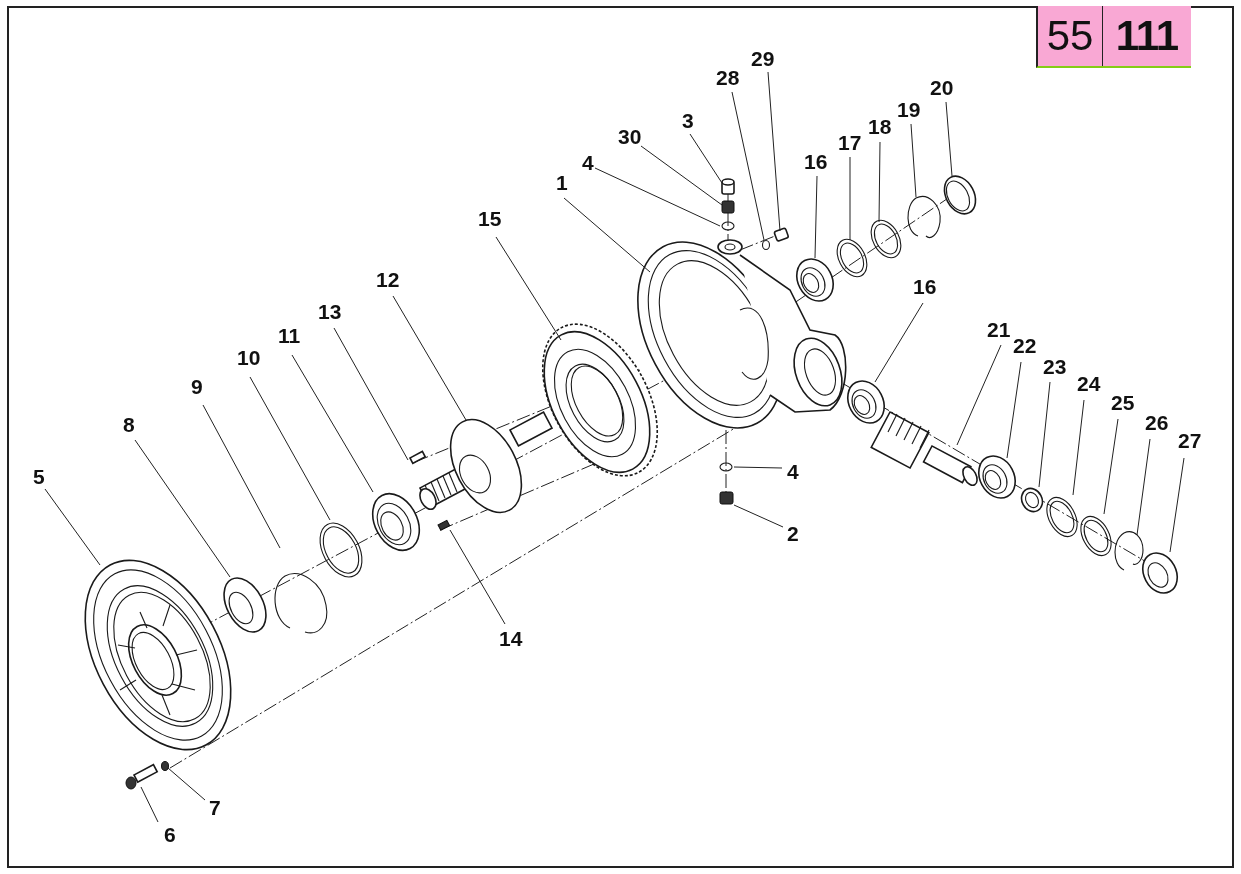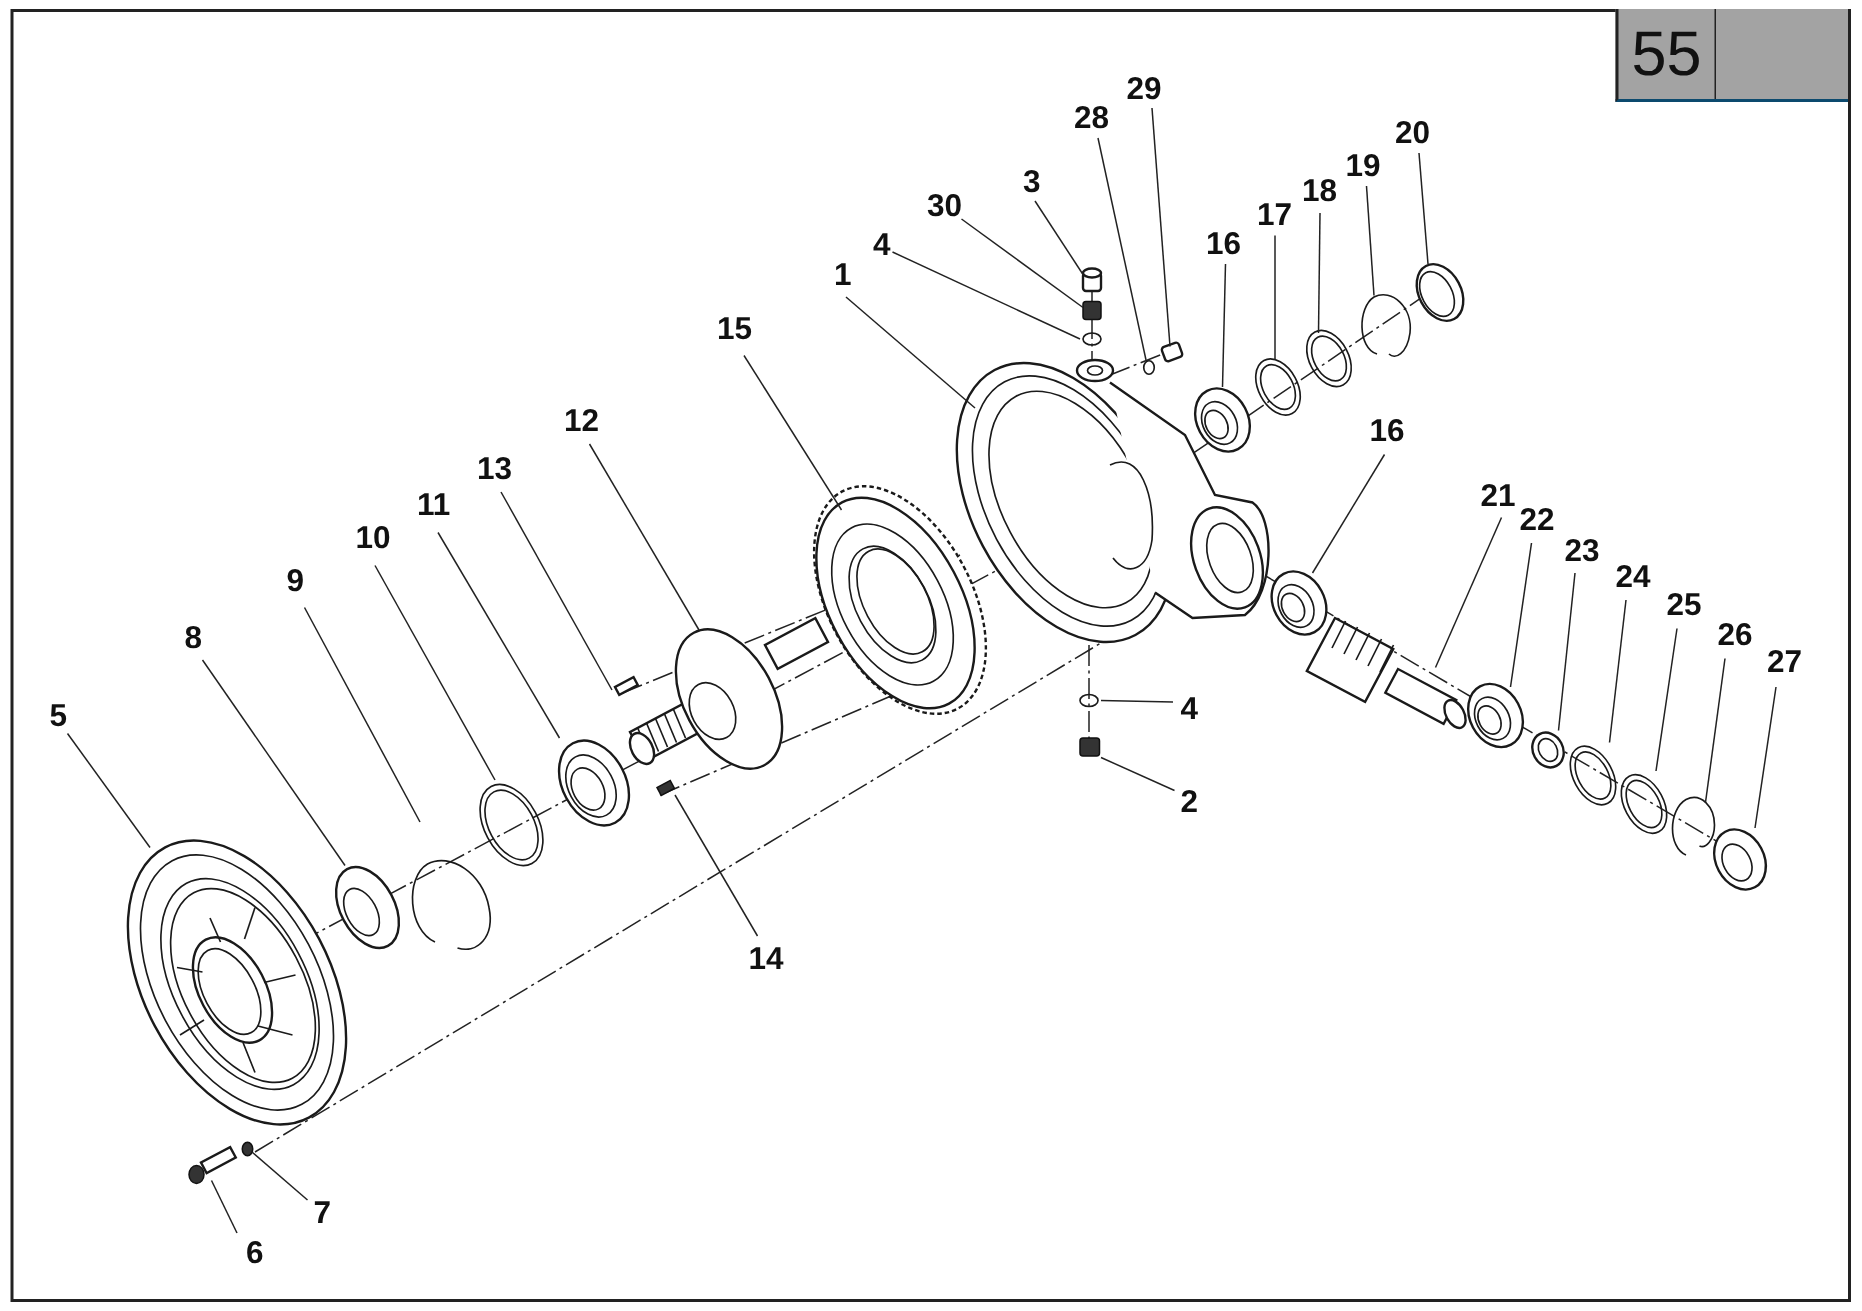--- a/index.html
+++ b/index.html
@@ -1,36 +1,37 @@
 <!DOCTYPE html>
 <html><head>
 <meta charset="utf-8">
 <style>
   html, body { margin: 0; padding: 0; background: #ffffff; }
   body { width: 1241px; height: 874px; position: relative; overflow: hidden; font-family: "Liberation Sans", sans-serif; }
   #frame { position: absolute; left: 7px; top: 6px; width: 1223px; height: 858px; border: 2px solid #222; box-sizing: content-box; }
-  #page-box { position: absolute; left: 1077px; top: 6px; width: 153px; height: 60px; border-left: 2px solid #222; border-bottom: 2px solid #0c4a6e; display: flex; background: #a3a3a3; }
+  #page-box { position: absolute; left: 1036px; top: 6px; width: 153px; height: 60px; border-left: 2px solid #222; border-bottom: 2px solid #84cc16; display: flex; background: #f9a8d4; }
   #page-box .cell { display: flex; align-items: center; justify-content: center; font-size: 42px; color: #111; height: 100%; }
   #page-box .c1 { width: 64px; border-right: 1.5px solid #222; font-weight: 400; }
   #page-box .c2 { flex: 1; font-weight: 700; letter-spacing: -1px; }
   svg#diagram { position: absolute; left: 0; top: 0; }
   .lbl { font-family: "Liberation Sans", sans-serif; font-size: 21px; font-weight: 700; fill: #111; }
   .ln { stroke: #222; stroke-width: 1; fill: none; }
   .axis { stroke: #222; stroke-width: 1; fill: none; stroke-dasharray: 14 3 2 3; }
   .p { stroke: #1a1a1a; stroke-width: 1.6; fill: #fff; }
   .p2 { stroke: #1a1a1a; stroke-width: 1.1; fill: none; }
   .dark { fill: #333; stroke: #111; stroke-width: 1; }
 </style>
 </head>
 <body>
 
 <div id="frame"></div>
 
 <div id="page-box">
   <div class="cell c1">55</div>
+  <div class="cell c2">111</div>
 </div>
 
 <svg id="diagram" width="1241" height="874" viewBox="0 0 1241 874">
 
   <g>
     <line class="axis" x1="200" y1="628" x2="740" y2="340"></line>
     <line class="axis" x1="170" y1="768" x2="740" y2="425"></line>
     <line class="axis" x1="740" y1="340" x2="960" y2="190"></line>
     <line class="axis" x1="820" y1="370" x2="1160" y2="570"></line>
     <line class="axis" x1="728" y1="190" x2="728" y2="250"></line>

